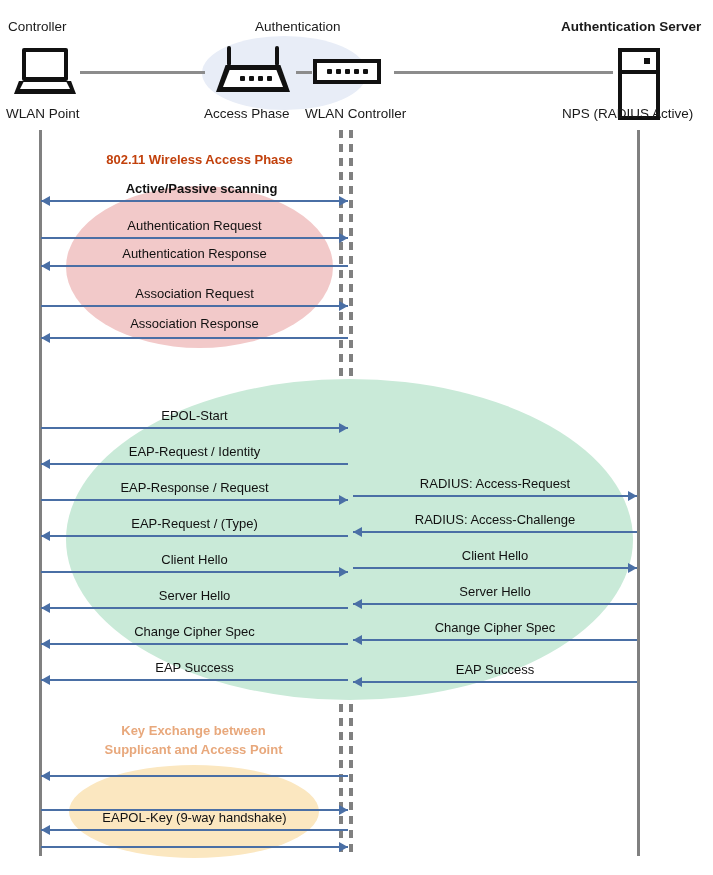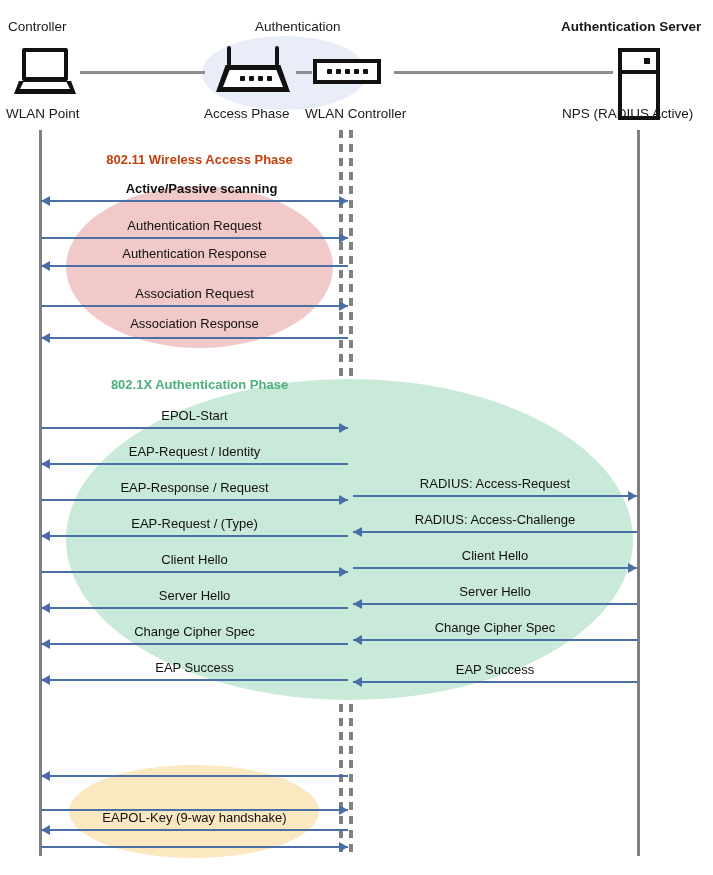--- a/index.html
+++ b/index.html
@@ -114,21 +114,22 @@
   <div class="lifeline" style="left:39px;top:130px;height:726px;"></div>
   <div class="lifeline-dashed" style="left:339px;top:130px;height:726px;"></div>
   <div class="lifeline-dashed" style="left:349px;top:130px;height:726px;"></div>
   <div class="lifeline" style="left:637px;top:130px;height:726px;"></div>
 
   <div class="phase-ellipse" style="left:66px;top:186px;width:267px;height:162px;background:#f2c9c9;"></div>
   <div class="phase-ellipse" style="left:66px;top:379px;width:567px;height:321px;background:#c9ead8;"></div>
   <div class="phase-ellipse" style="left:69px;top:765px;width:250px;height:93px;background:#fbe7c0;"></div>
 
   <div class="phase-label" style="left:66px;top:150px;width:267px;color:#c2410c;">802.11 Wireless Access Phase</div>
-  <div class="phase-label" style="left:66px;top:375px;width:267px;color:#4caf7d;">802.1X Authentication Phase</div>
+  <div class="phase-label" style="left:60px;top:721px;width:267px;color:#e8a87c;">Key Exchange between
+Supplicant and Access Point</div>
 
   <div id="messages">
       <div class="msg" style="left: 41px; top: 200px; width: 307px;"></div>
       <div class="head head-r" style="left: 339px; top: 196px;"></div>
       <div class="head head-l" style="left: 41px; top: 196px;"></div>
       <div class="msg-label" style="left: 48px; width: 307px; top: 181px; font-weight: bold;">Active/Passive scanning</div>
       <div class="msg" style="left: 41px; top: 237px; width: 307px;"></div>
       <div class="head head-r" style="left: 339px; top: 233px;"></div>
       <div class="msg-label" style="left: 41px; width: 307px; top: 218px;">Authentication Request</div>
       <div class="msg" style="left: 41px; top: 265px; width: 307px;"></div>

